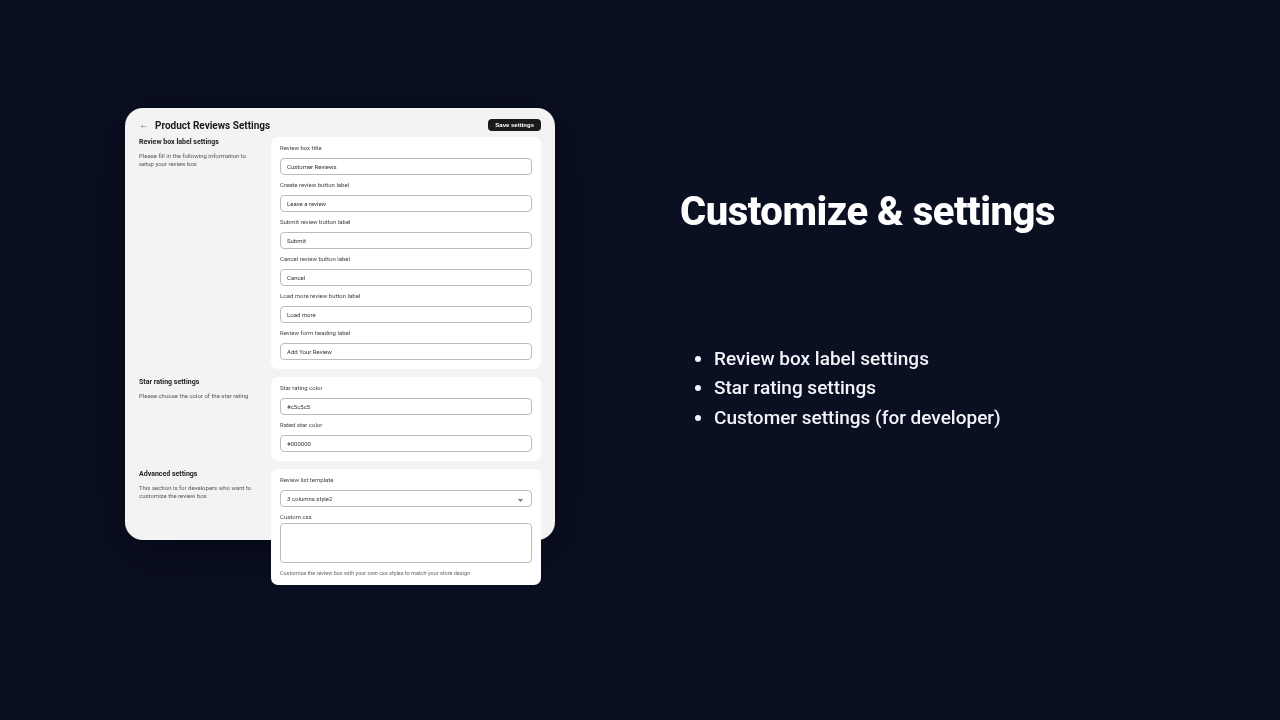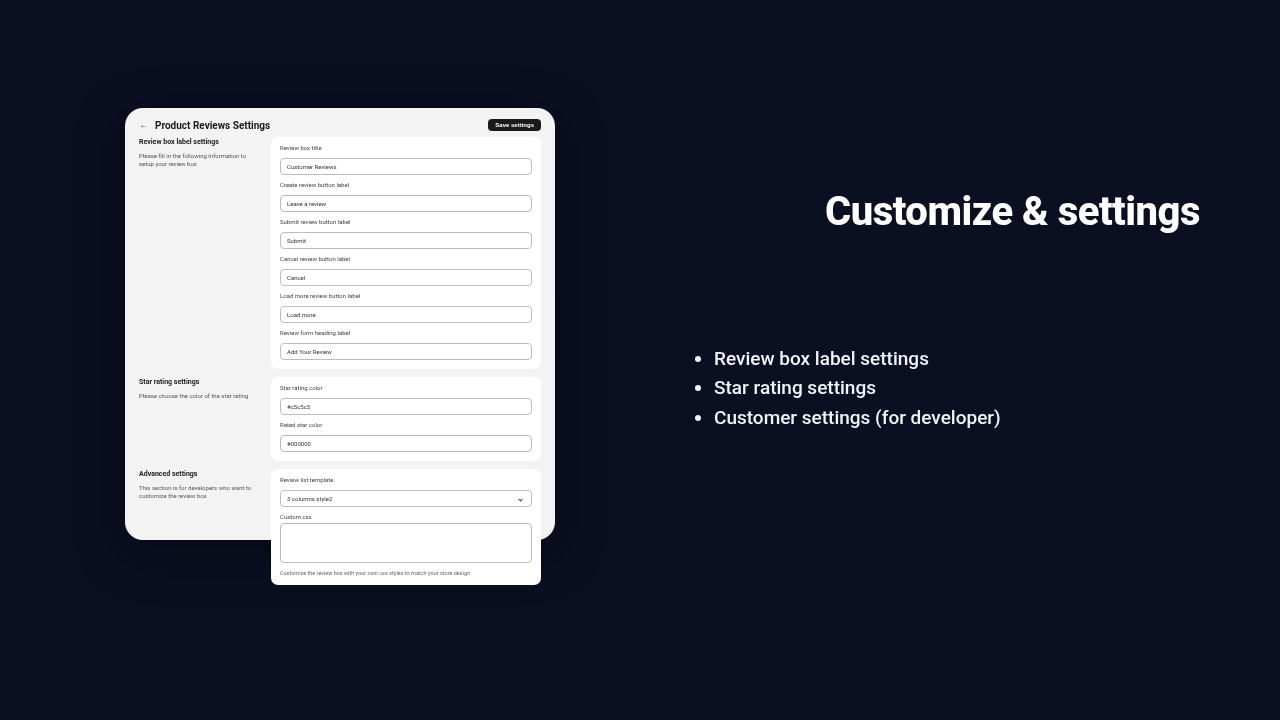--- a/index.html
+++ b/index.html
@@ -103,21 +103,20 @@
     width: 520px;
     color: #fff;
     z-index: 2;
   }
   .promo-title {
     font-size: 40px;
     font-weight: 800;
     letter-spacing: -0.5px;
     margin-bottom: 110px;
     line-height: 1.1;
-    text-align: right;
   }
   .promo-list {
     list-style: disc;
     padding-left: 34px;
   }
   .promo-list li {
     font-size: 19px;
     font-weight: 500;
     line-height: 1.55;
     color: #f2f4f9;

